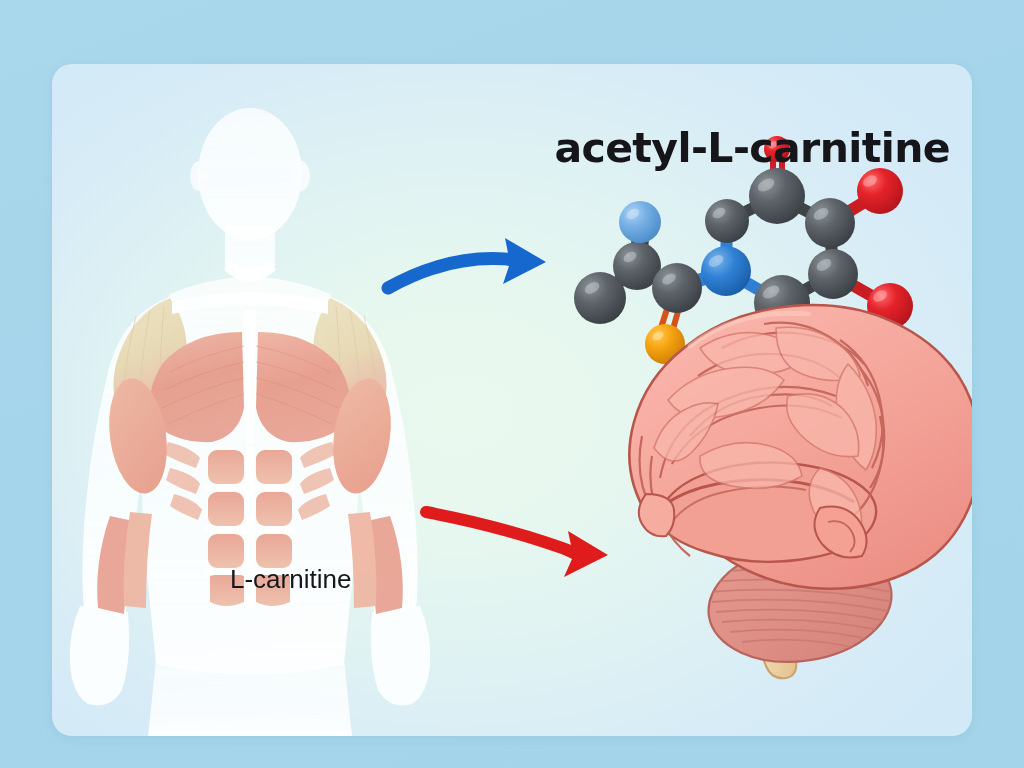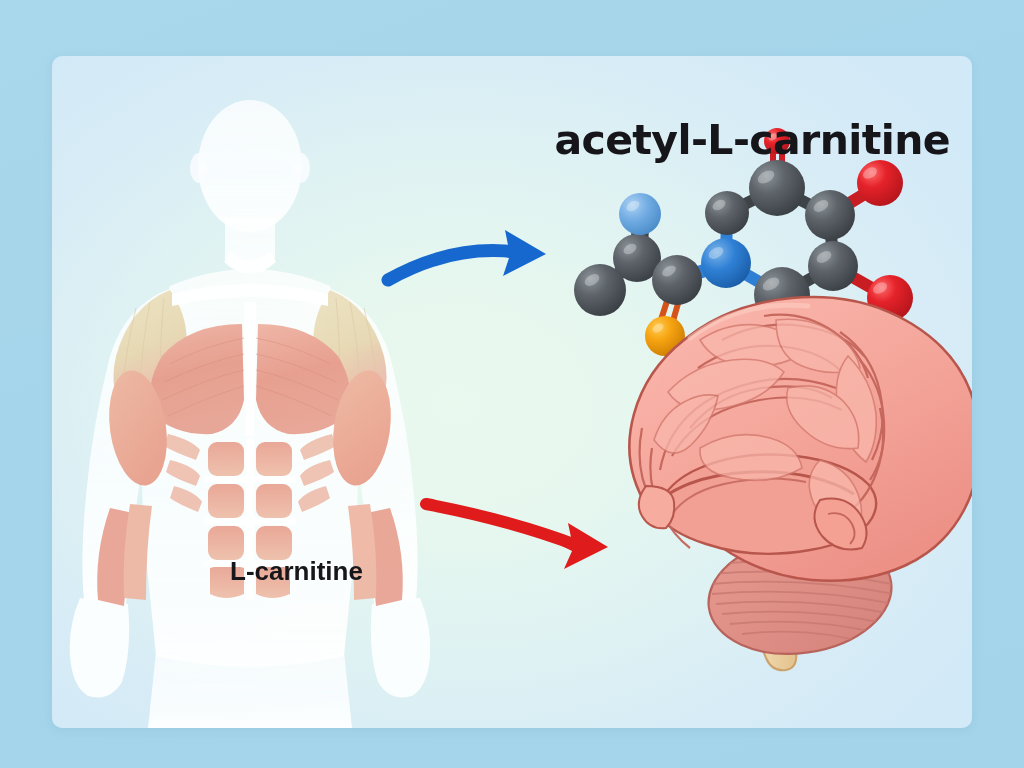--- a/index.html
+++ b/index.html
@@ -16,24 +16,24 @@
   #stage {
     position: relative;
     width: 1024px;
     height: 768px;
     background: linear-gradient(160deg, #a9d7ec 0%, #a5d5ea 45%, #a3d4ea 100%);
   }
   
   #card {
     position: absolute;
     left: 52px;
-    top: 56px;
+    top: 64px;
     width: 920px;
     height: 672px;
-    border-radius: 10px;
+    border-radius: 20px;
     overflow: hidden;
     background:
       radial-gradient(ellipse 620px 460px at 44% 52%, #eaf9ee 0%, #e6f7ef 28%, #dff2f3 55%, #d7ecf6 78%, #d2e9f7 100%);
     box-shadow: 0 2px 10px rgba(70,120,150,0.10);
   }
   .layer { position: absolute; inset: 0; }
 
   
   #title {
     position: absolute;
@@ -45,21 +45,21 @@
     color: #16151a;
     white-space: nowrap;
     font-family: "DejaVu Sans", sans-serif;
   }
   
   #lcarn {
     position: absolute;
     left: 178px;
     top: 500px;
     font-size: 26px;
-    font-weight: 700;
+    font-weight: 400;
     color: #17171b;
     white-space: nowrap;
     font-family: "Liberation Sans", sans-serif;
   }
   svg { display: block; }
 </style>
 </head>
 <body>
 
 <div id="stage">

